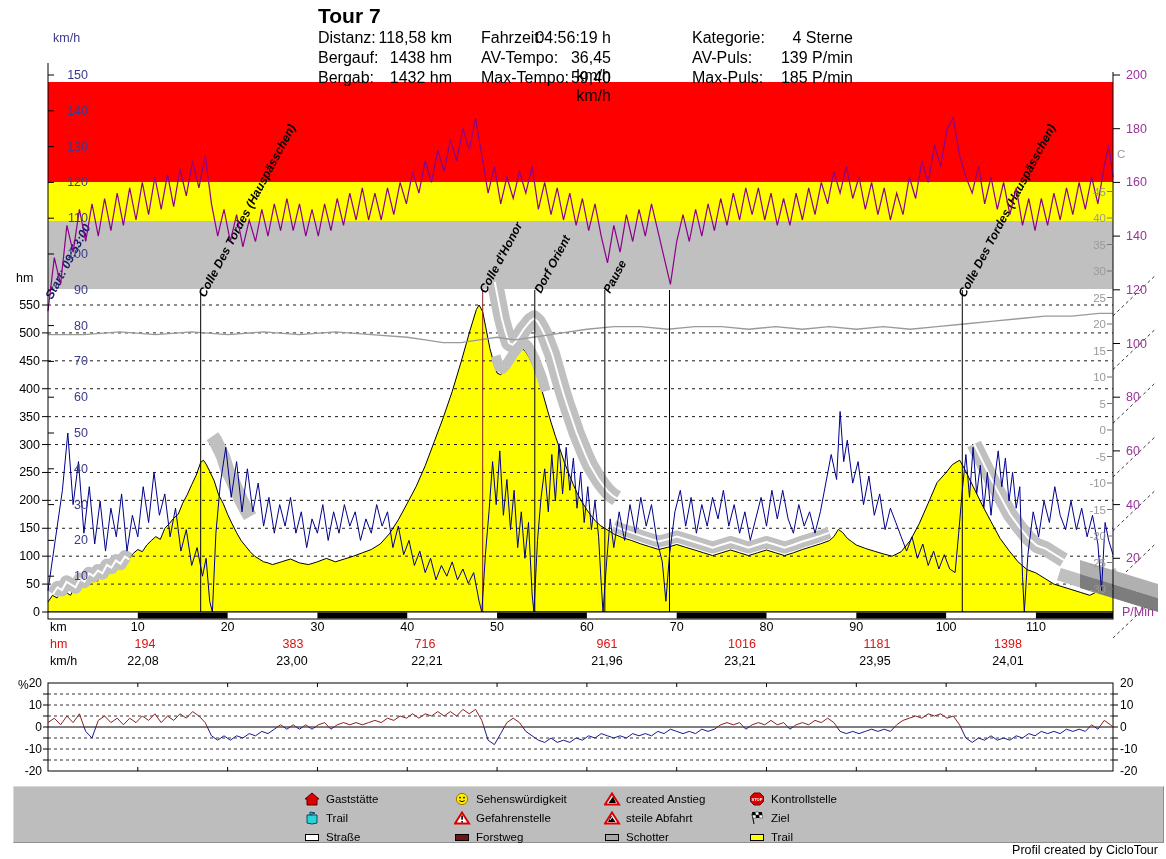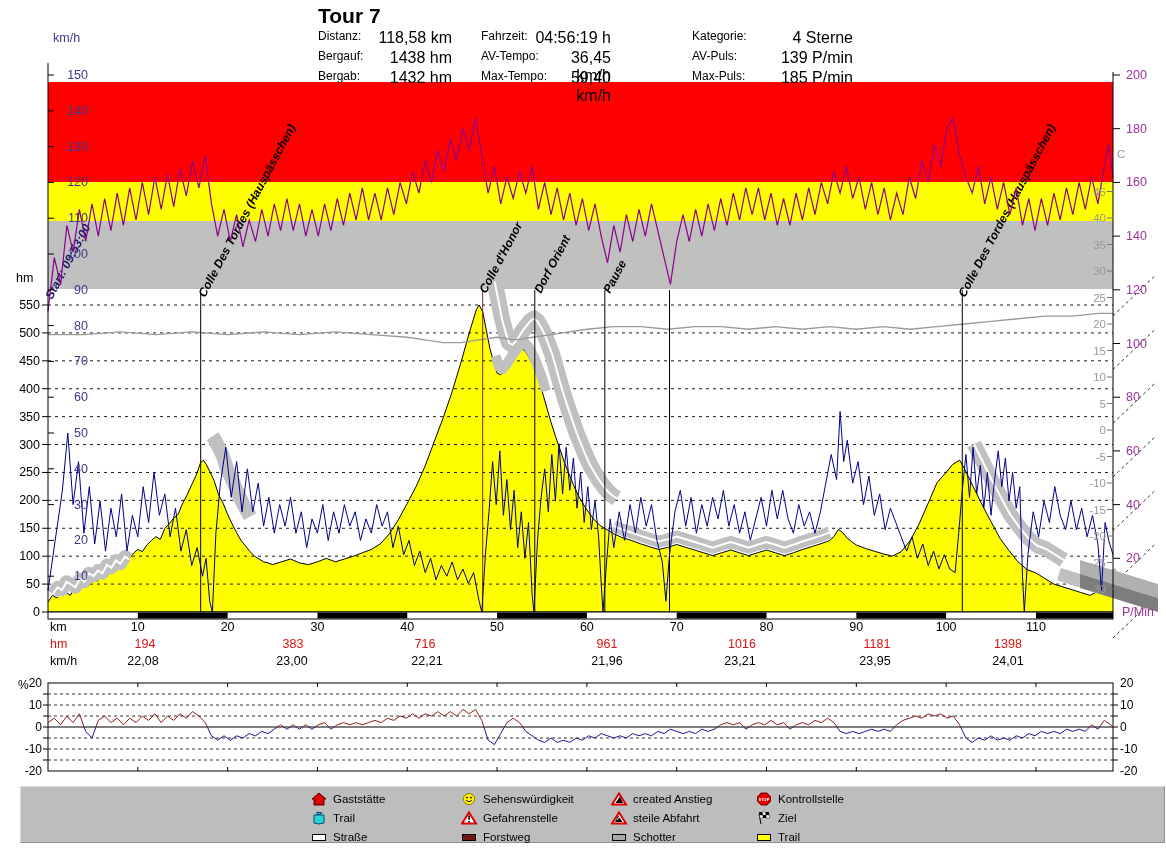--- a/index.html
+++ b/index.html
@@ -1,24 +1,24 @@
 <!DOCTYPE html>
 <html><head>
 <meta charset="utf-8">
 <style>
   html,body{margin:0;padding:0;background:#fff;}
   #app{position:relative;width:1166px;height:859px;background:#fff;overflow:hidden;
        font-family:"Liberation Sans",sans-serif;color:#000;}
   #chart-svg{position:absolute;left:0;top:0;}
   .hdr-title{position:absolute;left:318px;top:4px;font-size:21px;font-weight:bold;}
-  .stat-label{position:absolute;font-size:12px;}
+  .stat-label{position:absolute;font-size:16px;}
   .stat-value{position:absolute;font-size:16px;text-align:right;}
-  .legend-box{position:absolute;left:20px;top:786px;width:1143px;height:55px;
+  .legend-box{position:absolute;left:13px;top:786px;width:1143px;height:55px;
      background:#bdbdbd;border-right:1px solid #8f8f8f;border-bottom:1px solid #8f8f8f;
-     border-top:1px solid #d9d9d9;border-left:1px solid #d9d9d9;}
+     border-top:1px solid #d9d9d9;border-left:1px solid #d9d9d9;padding-left:6px;}
   .legend-item{position:absolute;height:16px;display:flex;align-items:center;}
   .legend-item .ic{width:17px;height:14px;margin-right:5px;display:inline-block;}
   .legend-item .lb{font-size:11.5px;white-space:nowrap;}
   .credit{position:absolute;left:860px;top:843px;width:298px;text-align:right;font-size:12.5px;}
 </style>
 </head>
 <body>
 
 <div id="app">
 
@@ -418,13 +418,14 @@
       <span class="lb">Ziel</span>
     </div>
     <div class="legend-item" style="left:735px;top:42px">
       <span class="ic"><svg width="17" height="14">
             <rect x="1.5" y="4.5" width="13" height="6" fill="#ffff00" stroke="#000"></rect>
           </svg></span>
       <span class="lb">Trail</span>
     </div>
   </div>
 
+  <div class="credit">Profil created by CicloTour</div>
 </div>
 
 </body></html>

